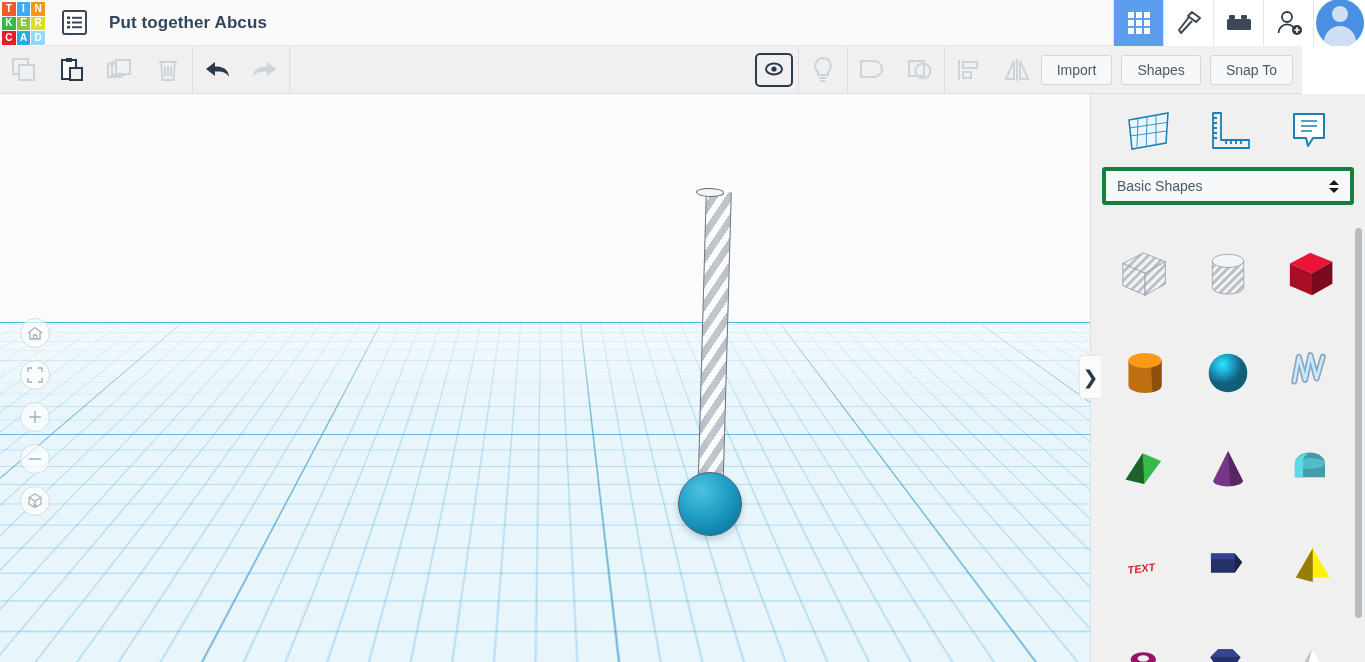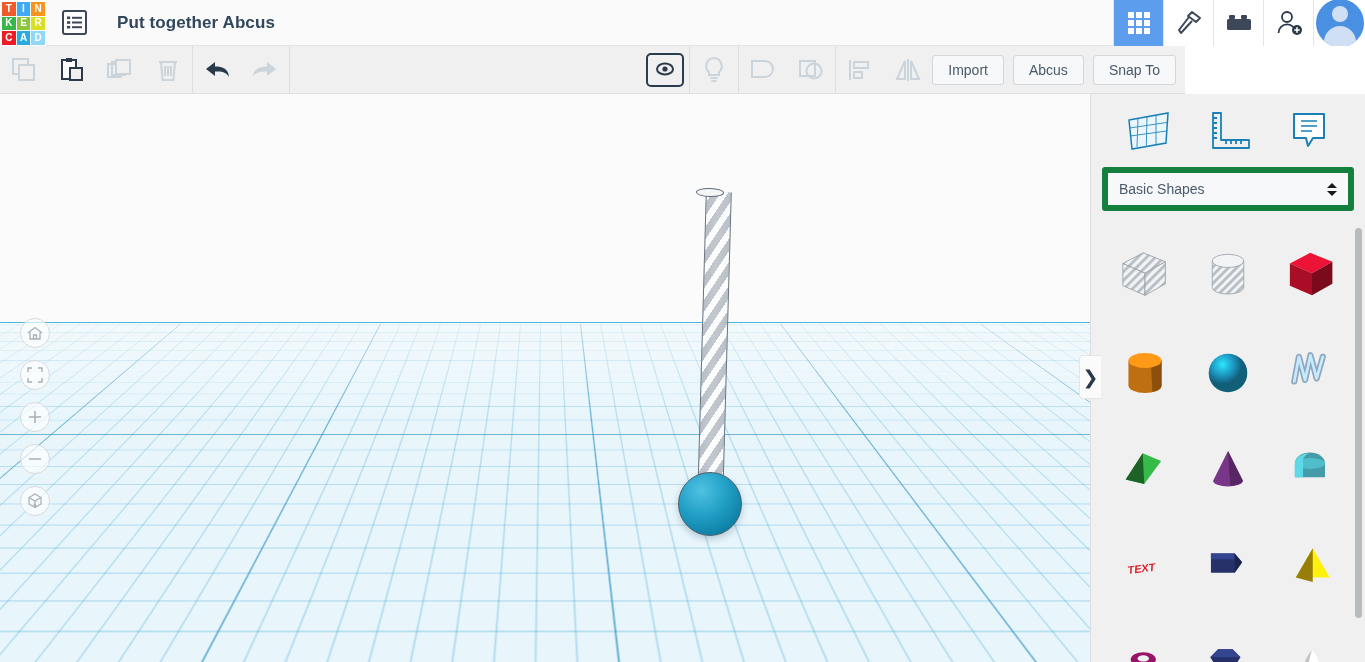--- a/index.html
+++ b/index.html
@@ -27,21 +27,21 @@
     gap: 1px; padding: 2px 1px 1px 2px;
     background: #ffffff;
     flex: 0 0 46px;
   }
   .logo span {
     display: flex; align-items: center; justify-content: center;
     color: #fff; font-size: 10px; font-weight: bold;
     font-family: "Liberation Sans", sans-serif;
     line-height: 1;
   }
-  .title-zone { display: flex; align-items: center; padding-left: 16px; flex: 1; gap: 8px; }
+  .title-zone { display: flex; align-items: center; padding-left: 16px; flex: 1; }
   .menu-btn {
     width: 25px; height: 25px;
     border: 2px solid #3c4858;
     border-radius: 3px;
     display: flex; align-items: center; justify-content: center;
     background: #fff; cursor: pointer;
   }
   .doc-title {
     margin-left: 22px;
     font-size: 17px; font-weight: bold; color: #32475c;
@@ -72,21 +72,21 @@
   }
   .avatar::after {
     content: ''; position: absolute;
     width: 32px; height: 22px; border-radius: 16px 16px 0 0;
     background: #cfe0f5; left: 8px; top: 27px;
   }
 
   
   .toolbar {
     position: absolute; top: 46px; left: 0;
-    width: 1185px; height: 48px;
+    width: 1302px; height: 48px;
     background: #f0f0f1;
     border-bottom: 1px solid #dcdee1;
     display: flex; align-items: center;
   }
   .tool {
     width: 48px; height: 47px;
     display: flex; align-items: center; justify-content: center;
     cursor: pointer;
   }
   .tool.boxed {
@@ -226,22 +226,22 @@
     position: absolute; top: 94px; right: 0;
     width: 275px; height: 568px;
     background: #f0f0f1; border-left: 1px solid #dcdee1;
   }
   .panel-icons {
     height: 73px; display: flex; align-items: center;
     justify-content: space-around; padding: 0 18px;
   }
   .pi { cursor: pointer; display: flex; align-items: center; justify-content: center; }
   .selector {
-    margin: 0 11px; height: 44px; background: #f7f8f9;
-    border: 6px solid #15803d; border-radius: 3px;
+    margin: 0 11px; height: 38px; background: #f7f8f9;
+    border: 4px solid #15803d; border-radius: 3px;
     display: flex; align-items: center; justify-content: space-between;
     padding: 0 11px; cursor: pointer;
   }
   .selector-lbl { font-size: 14px; color: #4a5a6a; }
   .stepper { display: flex; flex-direction: column; gap: 3px; }
   .st-up { width: 0; height: 0; border-left: 5px solid transparent; border-right: 5px solid transparent; border-bottom: 5px solid #1a1a1a; }
   .st-dn { width: 0; height: 0; border-left: 5px solid transparent; border-right: 5px solid transparent; border-top: 5px solid #1a1a1a; }
   .shape-grid {
     position: absolute; top: 124px; left: 0;
     width: 275px; height: 444px;
@@ -426,21 +426,21 @@
       <svg width="28" height="24" viewBox="0 0 28 24" aria-hidden="true">
         <g stroke="#cbd3db" stroke-width="2" fill="none">
           <path d="M11 3 L3 21 H11 Z"></path>
           <path d="M14 1 V23"></path>
           <path d="M17 3 L25 21 H17 Z"></path>
         </g>
       </svg>
     </div>
 
     <div class="tbtn">Import</div>
-    <div class="tbtn">Abcus</div>
+    <div class="tbtn">Shapes</div>
     <div class="tbtn">Snap To</div>
   </div>
 
   <div class="viewport">
     <div class="grid-plane">
       
     </div>
     <div class="grid-edge"></div>
     <div class="grid-fade"></div>
 

